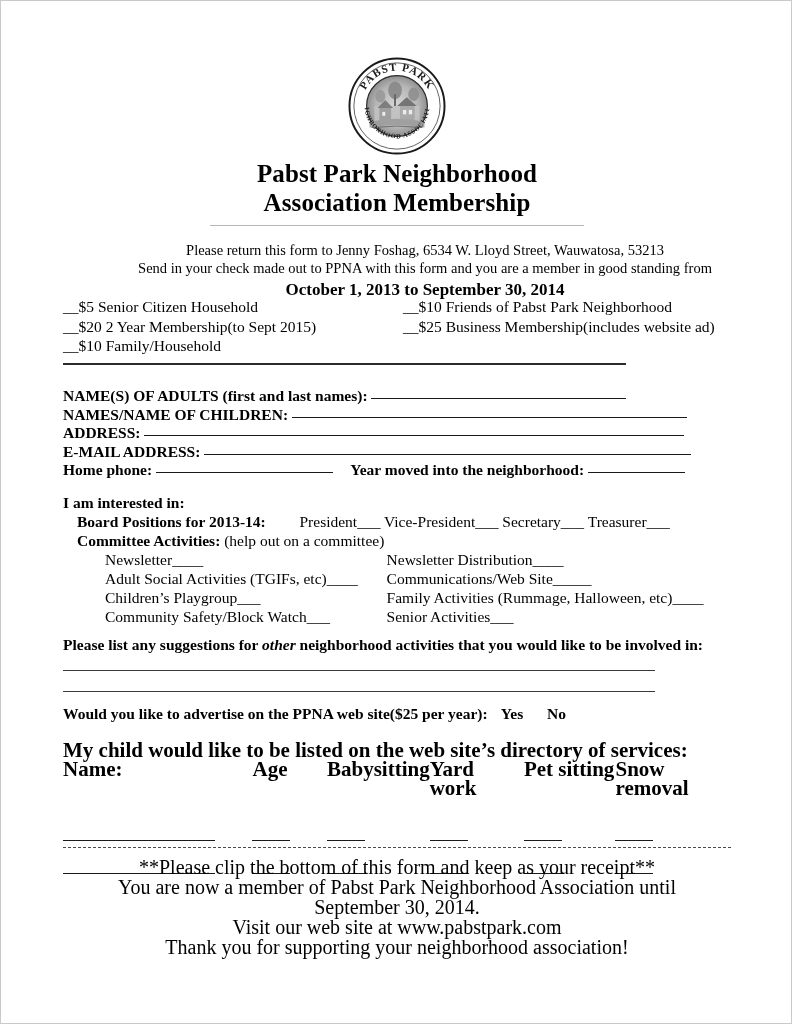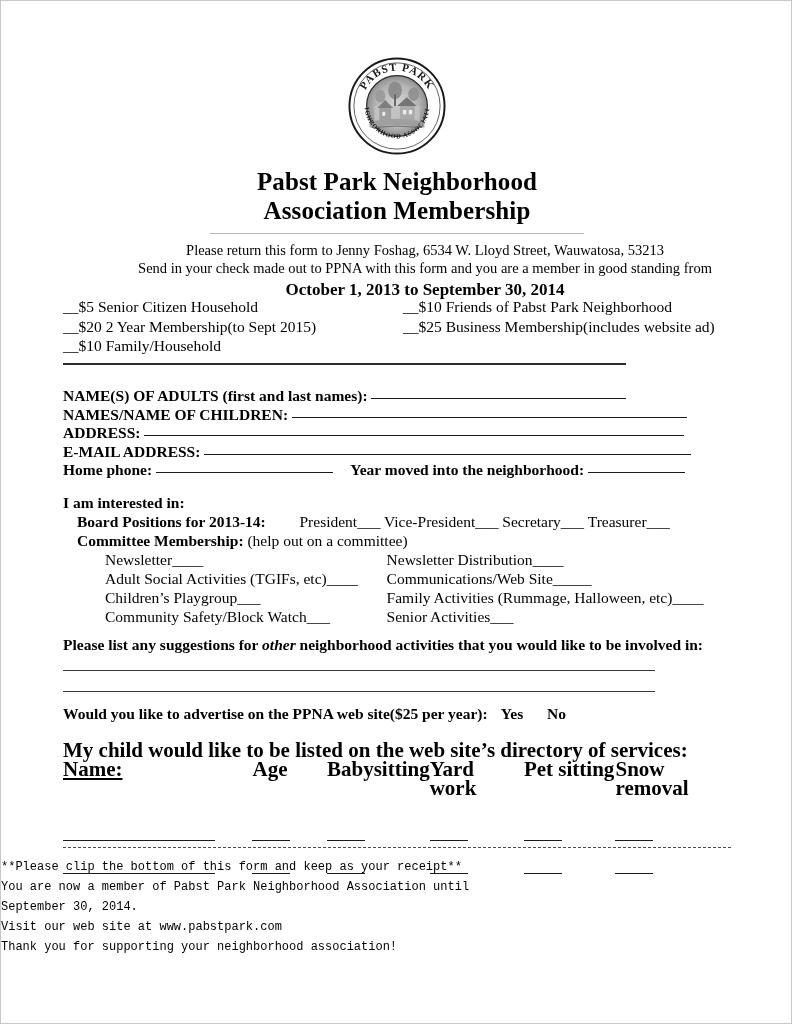--- a/index.html
+++ b/index.html
@@ -38,21 +38,20 @@
     height: 98px;
     position: relative;
   }
   
   .title-block {
     position: absolute;
     left: 0;
     top: 158px;
     width: 792px;
     text-align: center;
-    margin-top: 8px;
   }
   .title-line {
     font-size: 25px;
     font-weight: bold;
     line-height: 29px;
     letter-spacing: 0.1px;
   }
   .title-rule {
     width: 374px;
     margin: 8px auto 0 auto;
@@ -154,21 +153,21 @@
     position: absolute;
     left: 62px;
     top: 740px;
     width: 700px;
     font-size: 21px;
     font-weight: bold;
     line-height: 19px;
   }
   .tbl { width: 660px; border-collapse: collapse; }
   .tbl td { padding: 0; vertical-align: top; }
-  .c-name { width: 190px; text-decoration: underline; }
+  .c-name { width: 190px; }
   .c-age { width: 75px; }
   .c-baby { width: 100px; }
   .c-yard { width: 95px; }
   .c-pet { width: 92px; }
   .c-snow { width: 108px; }
   .row-gap td { height: 13px; }
   .dash-name { display:inline-block; border-bottom: 1.6px solid #1a1a1a; width: 152px; height: 0; }
   .dash-sm { display:inline-block; border-bottom: 1.6px solid #1a1a1a; width: 38px; height: 0; }
   .tbl-line td { padding-top: 14px; }
   
@@ -177,23 +176,23 @@
     left: 62px;
     top: 846px;
     width: 668px;
     border-top: 1.5px dashed #4a4a4a;
   }
   .receipt {
     position: absolute;
     left: 0;
     top: 856px;
     width: 792px;
-    font-size: 12px;
+    text-align: center;
+    font-size: 20px;
     line-height: 20px;
-    font-family: Liberation Mono, monospace;
   }
 </style>
 </head>
 <body>
 
 <div class="page">
 
   <div class="logo-wrap">
     <div class="seal">
       <svg width="98" height="98" viewBox="0 0 100 100">
@@ -293,21 +292,21 @@
     <div class="bold">I am interested in:</div>
     <div class="indent1">
       <span class="bold">Board Positions for 2013-14:</span>
       <span style="display:inline-block;width:26px"></span>
       <span>President___</span>
       <span>Vice-President___</span>
       <span>Secretary___</span>
       <span>Treasurer___</span>
     </div>
     <div class="indent1">
-      <span class="bold">Committee Membership:</span>
+      <span class="bold">Committee Activities:</span>
       <span>(help out on a committee)</span>
     </div>
     <div class="comm-row indent2">
       <div class="comm-l">Newsletter____</div>
       <div class="comm-r">Newsletter Distribution____</div>
     </div>
     <div class="comm-row indent2">
       <div class="comm-l">Adult Social Activities (TGIFs, etc)____</div>
       <div class="comm-r">Communications/Web Site_____</div>
     </div>

